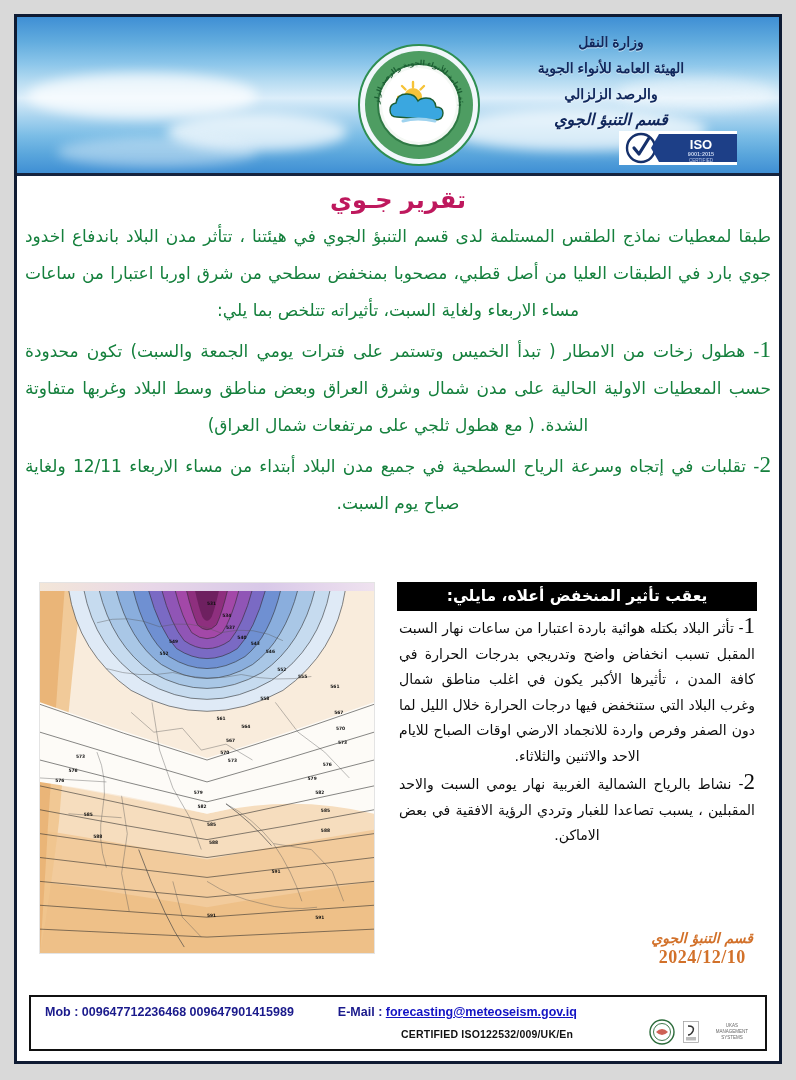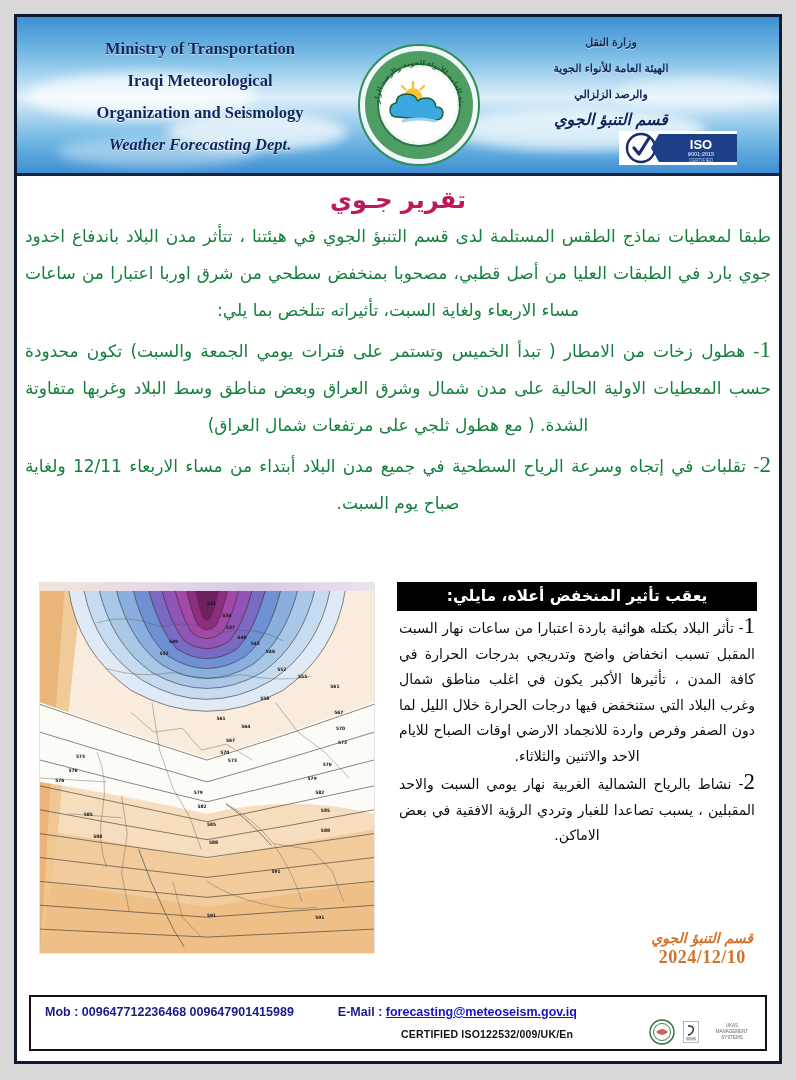--- a/index.html
+++ b/index.html
@@ -80,21 +80,21 @@
     position: absolute;
     right: 18px;
     top: 12px;
     width: 300px;
     text-align: center;
     color: #10275c;
     direction: rtl;
     z-index: 4;
   }
   .hdr-right div {
-    font-size: 11px;
+    font-size: 14px;
     font-weight: bold;
     line-height: 26px;
     white-space: nowrap;
     text-shadow: 0 1px 0 rgba(255,255,255,.55);
   }
   .hdr-right div.sig { font-style: italic; font-size: 16px; }
 
   
   .seal {
     position: absolute;
@@ -308,26 +308,20 @@
 
 <div class="page">
 
   <div class="header">
     <div class="cloud c1"></div>
     <div class="cloud c2"></div>
     <div class="cloud c3"></div>
     <div class="cloud c4"></div>
     <div class="cloud c5"></div>
 
-    <div class="hdr-left">
-      <div>Ministry of Transportation</div>
-      <div>Iraqi Meteorological</div>
-      <div>Organization and Seismology</div>
-      <div class="italic">Weather Forecasting Dept.</div>
-    </div>
 
     <svg class="seal" viewBox="0 0 124 124">
       <circle cx="62" cy="62" r="60" fill="#f2f7fb" stroke="#2f8f52" stroke-width="2"></circle>
       <circle cx="62" cy="62" r="54" fill="#4e9d62"></circle>
       <circle cx="62" cy="62" r="41" fill="#f4f8f4" stroke="#2f7a45" stroke-width="2"></circle>
       <circle cx="62" cy="62" r="37" fill="#ffffff"></circle>
       <path id="sealtop" d="M 62 18 m -40 44 a 40 40 0 0 1 80 0" fill="none"></path>
       <text font-size="7" fill="#1c5e33" font-family="DejaVu Sans, sans-serif" font-weight="bold">
         <textPath href="#sealtop" startOffset="50%" text-anchor="middle">الهيئة العامة للأنواء الجوية والرصد الزلزالي</textPath>
       </text>

